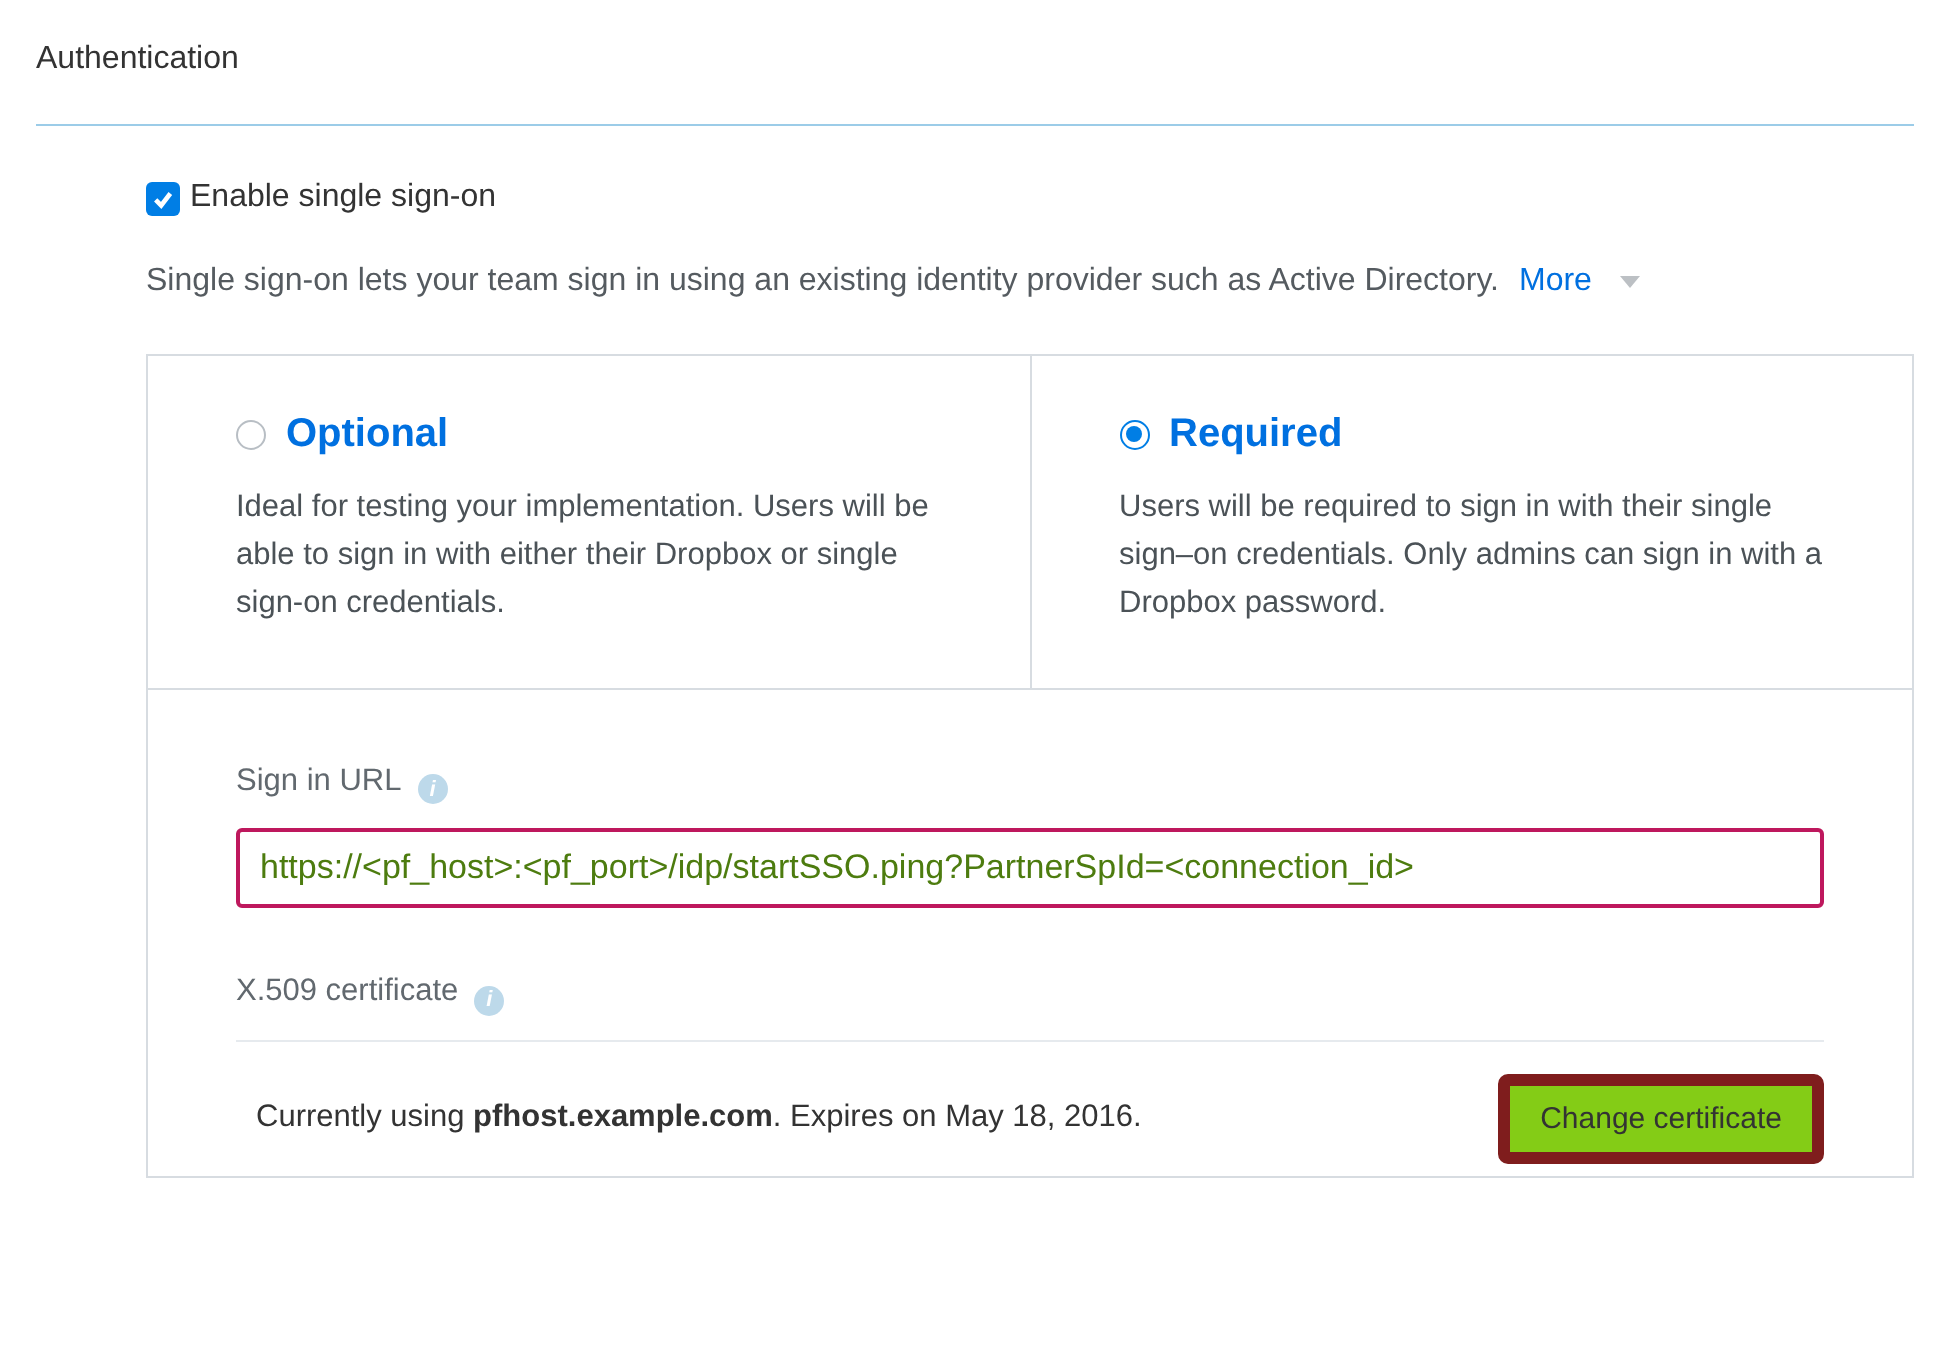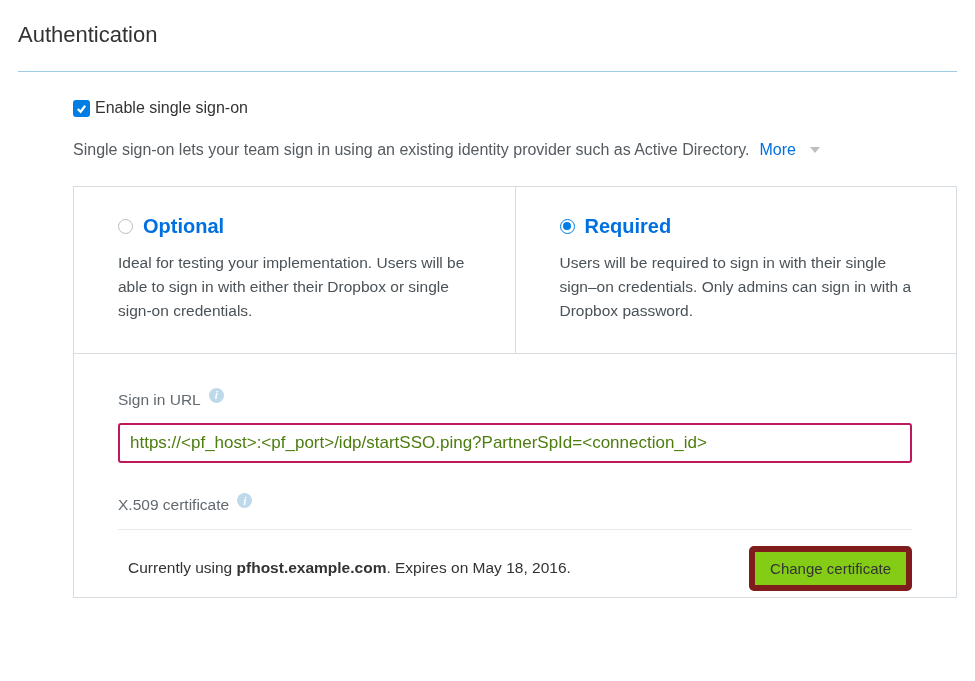--- a/index.html
+++ b/index.html
@@ -12,21 +12,21 @@
       color: #1b2733;
       background: #fff;
       font-size: 15px;
       line-height: 1.5;
     }
     .container {
       width: 975px;
       padding: 18px 18px 30px 18px;
     }
     .page-title {
-      font-size: 22px;
+      font-size: 16px;
       font-weight: 400;
       color: #333;
       padding-bottom: 20px;
     }
     .divider-line {
       border: none;
       border-top: 1px solid #9ccce8;
       margin-bottom: 24px;
     }
     .section-header {
@@ -147,21 +147,21 @@
       color: #4b5257;
       font-size: 15.5px;
       line-height: 1.55;
     }
     .config-section {
       border-top: 1px solid #d7dce1;
       padding: 34px 44px 6px 44px;
     }
     .field-label-row {
       display: flex;
-      align-items: flex-start;
+      align-items: flex-end;
       gap: 8px;
       margin-bottom: 12px;
     }
     .field-label {
       color: #62696f;
       font-size: 15.5px;
     }
     .info-icon {
       width: 15px;
       height: 15px;

